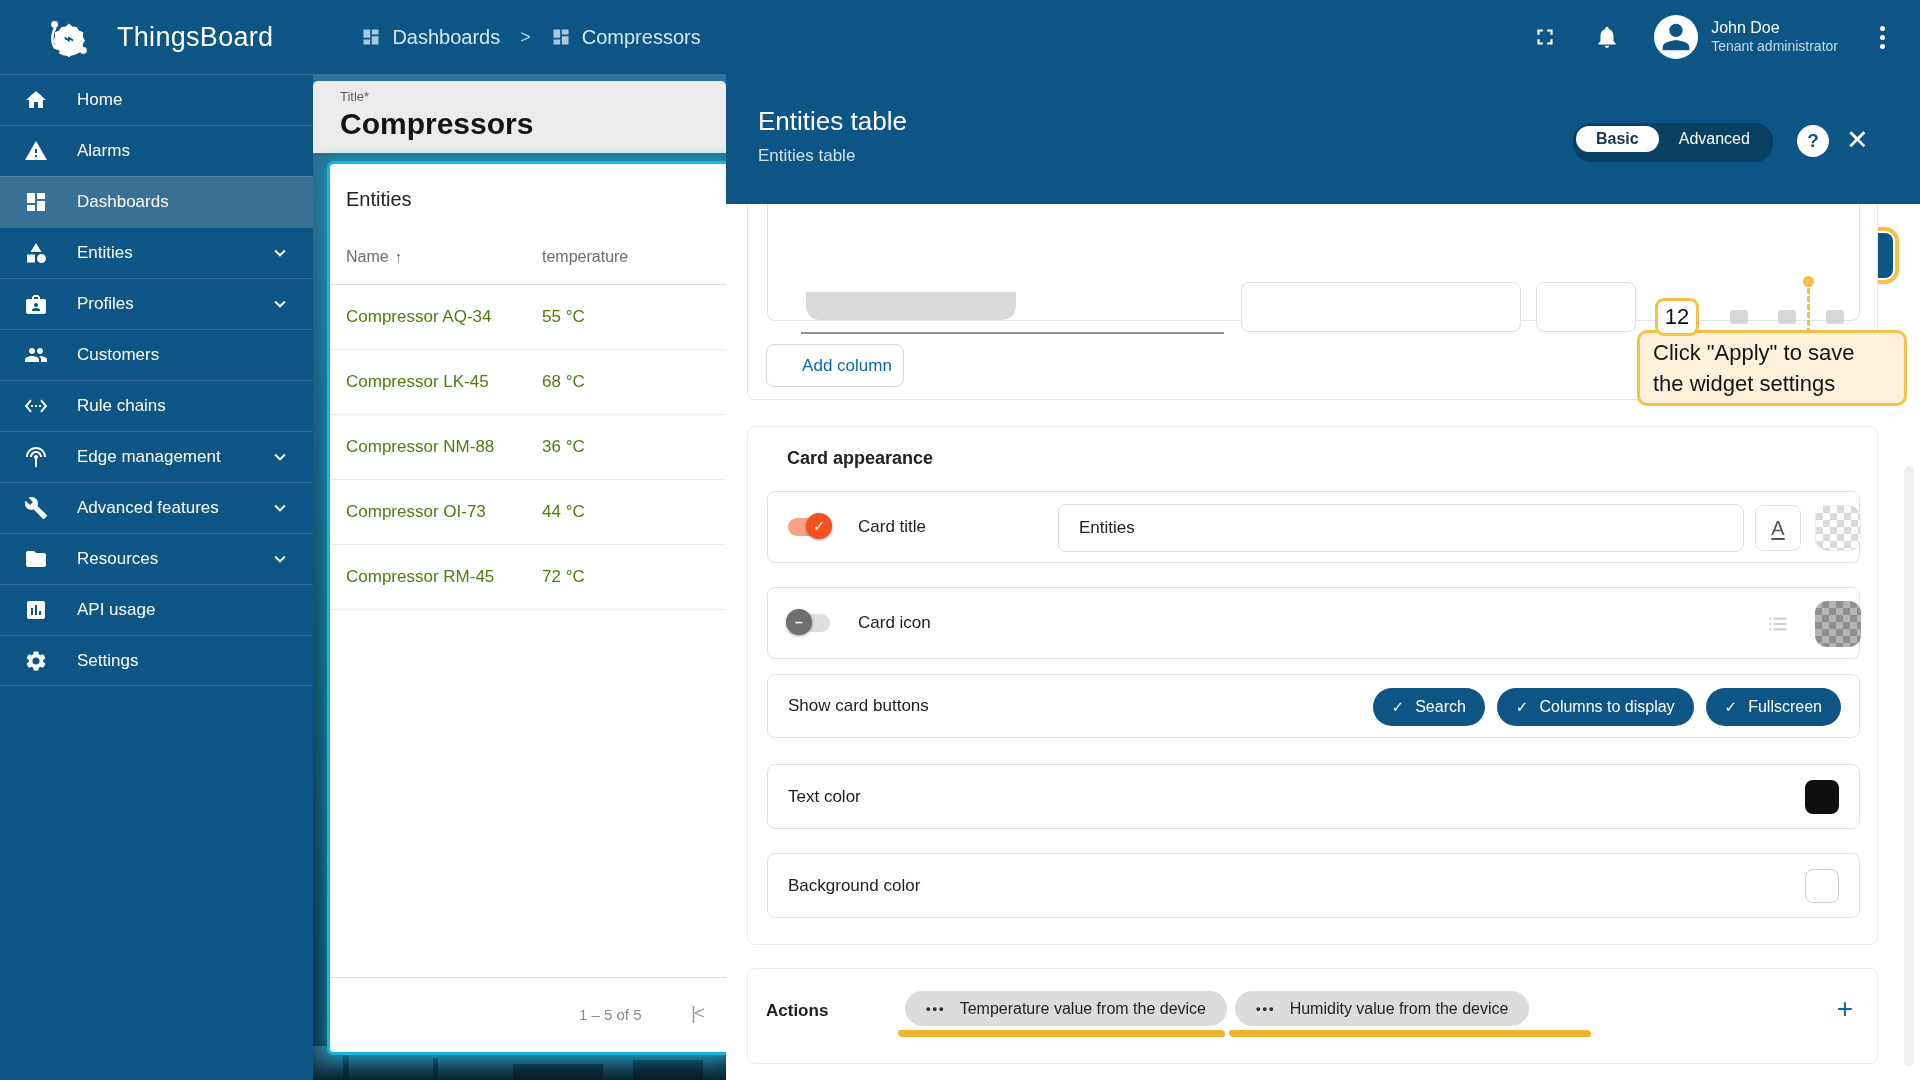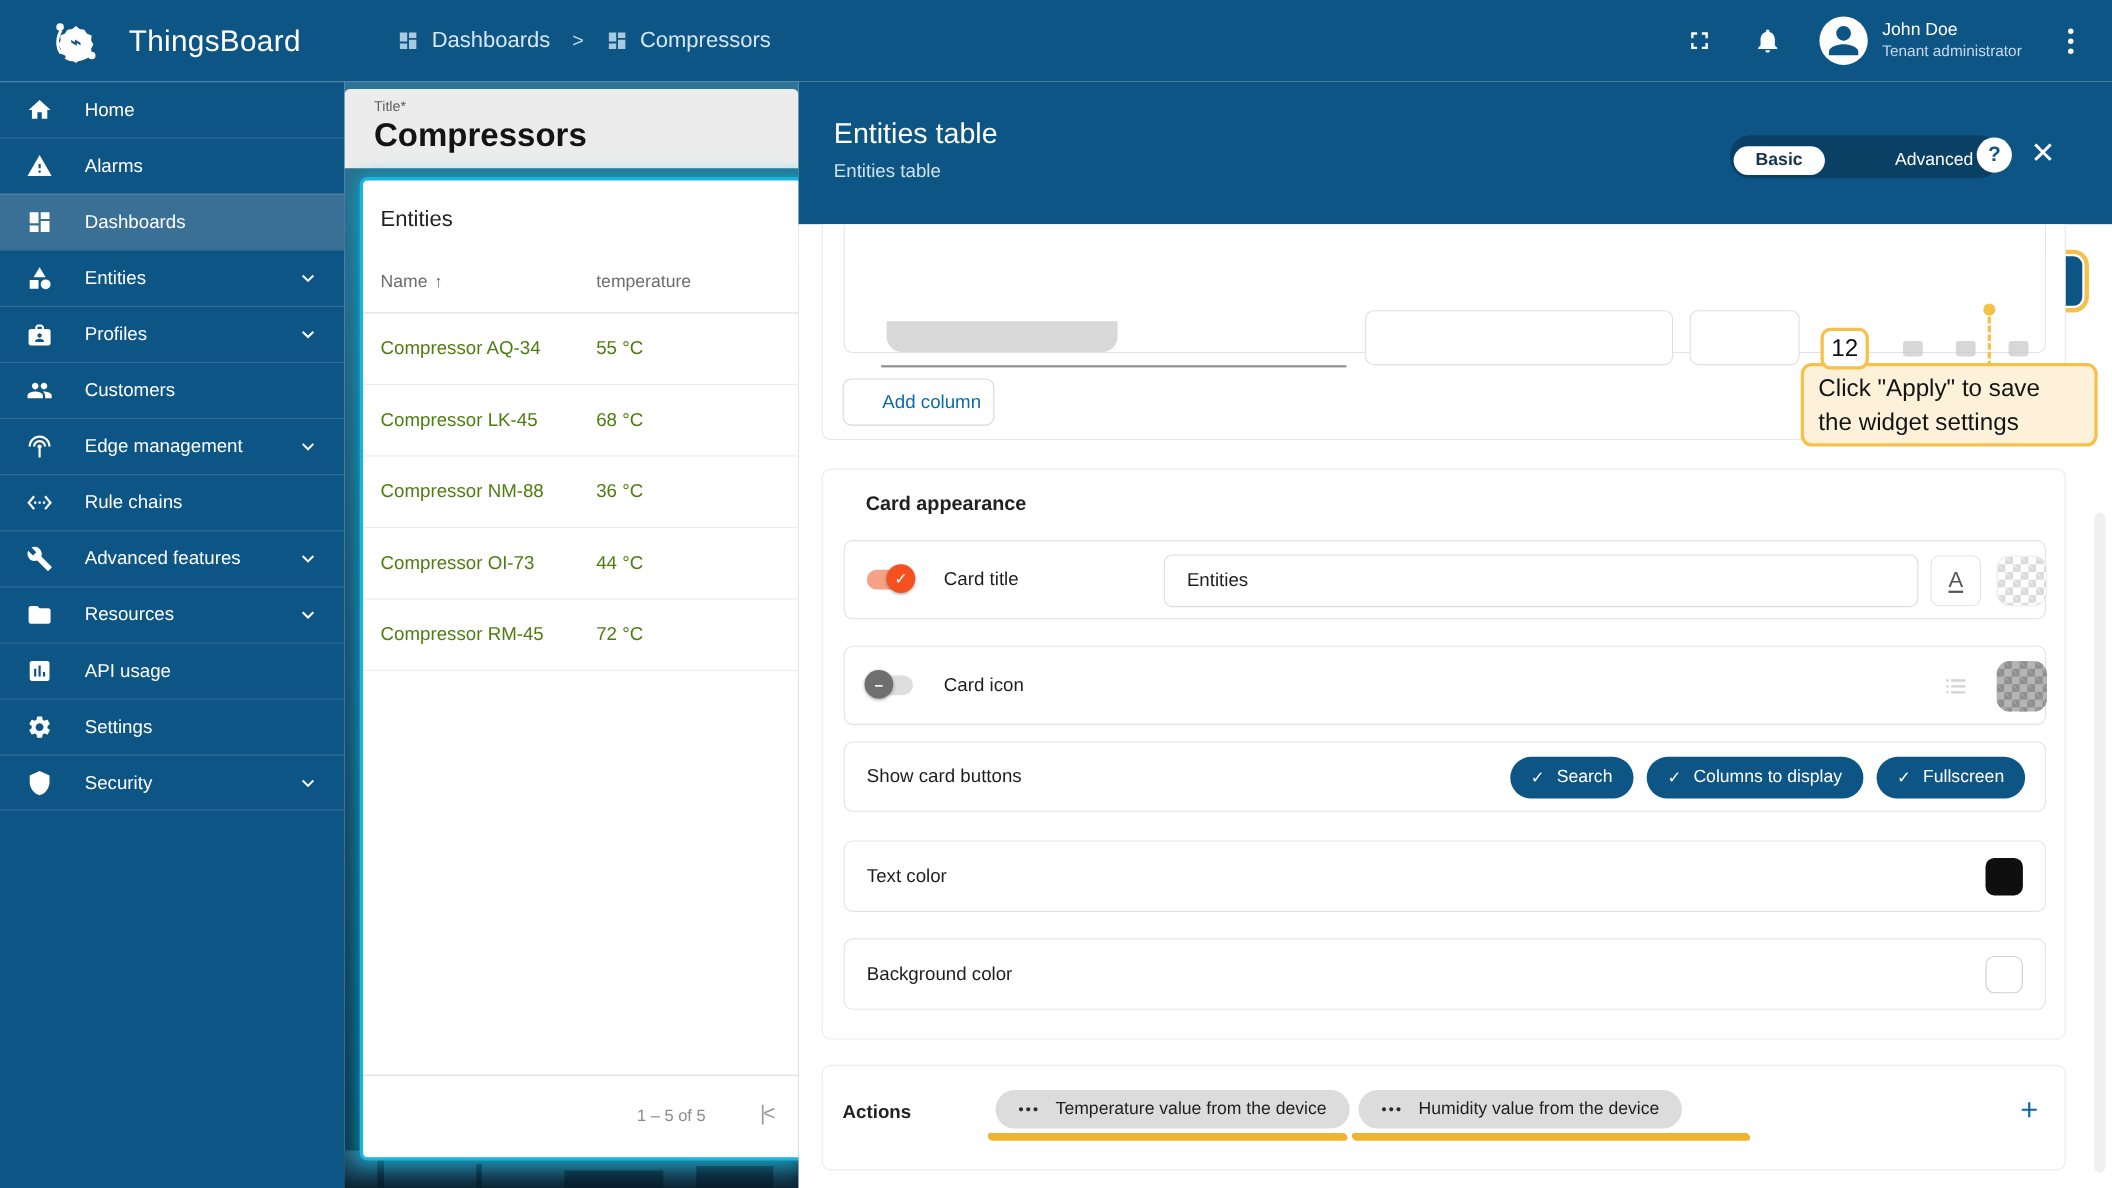--- a/index.html
+++ b/index.html
@@ -70,21 +70,21 @@
   #pagination { position:absolute; left:0; top:814px; width:100%; height:74px; }
   #pag-label { position:absolute; left:249px; top:28px; font-size:15px; color:#8a8a8a; }
   #pag-first { position:absolute; left:361px; top:24px; font-size:19px; color:#9a9a9a; letter-spacing:-2px; }
 
   
   #drawer { position:absolute; left:726px; top:74px; width:1194px; height:1006px; z-index:35; }
   #drawer-header { position:absolute; left:0; top:0; width:100%; height:130px; background:#0d5584; color:#fff; }
   #drawer-title { position:absolute; left:32px; top:32px; font-size:26px; }
   #drawer-subtitle { position:absolute; left:32px; top:72px; font-size:17px; color:#cfe2ef; }
   #mode-toggle { position:absolute; left:847px; top:49px; height:39px; border-radius:18px;
-    background:rgba(8,47,73,.55); display:flex; align-items:flex-end; padding:3px; cursor:pointer;gap:44px; }
+    background:rgba(8,47,73,.55); display:flex; align-items:flex-start; padding:3px; cursor:pointer; }
   .mode-opt { font-size:16px; padding:4px 20px; border-radius:15px; color:#fff; }
   .mode-opt.selected { background:#fff; color:#16344a; font-weight:700; }
   #help-btn { position:absolute; left:1071px; top:51px; width:32px; height:32px; border-radius:50%;
     background:#fff; color:#0d5584; font-weight:700; font-size:19px; display:flex;
     align-items:center; justify-content:center; cursor:pointer; }
   #close-btn { position:absolute; left:1120px; top:50px; font-size:27px; color:#fff; cursor:pointer; }
 
   #drawer-content { position:absolute; left:0; top:130px; width:100%; height:876px;
     background:#fff; overflow:hidden; }
 
@@ -303,36 +303,36 @@
      </div>
     <div class="side-item">
        <svg class="mi" viewBox="0 0 24 24">
         <path d="M16 11c1.66 0 2.99-1.34 2.99-3S17.66 5 16 5c-1.66 0-3 1.34-3 3s1.34 3 3 3zm-8 0c1.66 0 2.99-1.34 2.99-3S9.66 5 8 5C6.34 5 5 6.34 5 8s1.34 3 3 3zm0 2c-2.33 0-7 1.17-7 3.5V19h14v-2.5c0-2.33-4.67-3.5-7-3.5zm8 0c-.29 0-.62.02-.97.05 1.16.84 1.97 1.97 1.97 3.45V19h6v-2.5c0-2.33-4.67-3.5-7-3.5z"></path>
       </svg>
        <span class="side-label">Customers</span>
 
      </div>
     <div class="side-item">
        <svg class="mi" viewBox="0 0 24 24">
+        <path d="M7.77 6.76L6.23 5.48.82 12l5.41 6.52 1.54-1.28L3.42 12l4.35-5.24zM7 13h2v-2H7v2zm10-2h-2v2h2v-2zm-6 2h2v-2h-2v2zm6.77-7.52l-1.54 1.28L20.58 12l-4.35 5.24 1.54 1.28L23.18 12l-5.41-6.52z"></path>
+      </svg>
+       <span class="side-label">Rule chains</span>
+
+     </div>
+    <div class="side-item">
+       <svg class="mi" viewBox="0 0 24 24">
         <path d="M12 10c-1.1 0-2 .9-2 2 0 .74.4 1.38 1 1.72V22h2v-8.28c.6-.34 1-.98 1-1.72 0-1.1-.9-2-2-2zm0-8C6.48 2 2 6.48 2 12h2c0-4.42 3.58-8 8-8s8 3.58 8 8h2c0-5.52-4.48-10-10-10zm0 4c-3.31 0-6 2.69-6 6h2c0-2.21 1.79-4 4-4s4 1.79 4 4h2c0-3.31-2.69-6-6-6z"></path>
       </svg>
        <span class="side-label">Edge management</span>
        <svg class="side-chevron" viewBox="0 0 24 24">
         <path d="M7.41 8.59L12 13.17l4.59-4.58L18 10l-6 6-6-6 1.41-1.41z"></path>
       </svg>
      </div>
     <div class="side-item">
        <svg class="mi" viewBox="0 0 24 24">
-        <path d="M7.77 6.76L6.23 5.48.82 12l5.41 6.52 1.54-1.28L3.42 12l4.35-5.24zM7 13h2v-2H7v2zm10-2h-2v2h2v-2zm-6 2h2v-2h-2v2zm6.77-7.52l-1.54 1.28L20.58 12l-4.35 5.24 1.54 1.28L23.18 12l-5.41-6.52z"></path>
-      </svg>
-       <span class="side-label">Rule chains</span>
-
-     </div>
-    <div class="side-item">
-       <svg class="mi" viewBox="0 0 24 24">
         <path d="M22.7 19l-9.1-9.1c.9-2.3.4-5-1.5-6.9-2-2-5-2.4-7.4-1.3L9 6 6 9 1.6 4.7C.4 7.1.9 10.1 2.9 12.1c1.9 1.9 4.6 2.4 6.9 1.5l9.1 9.1c.4.4 1 .4 1.4 0l2.3-2.3c.5-.4.5-1.1.1-1.4z"></path>
       </svg>
        <span class="side-label">Advanced features</span>
        <svg class="side-chevron" viewBox="0 0 24 24">
         <path d="M7.41 8.59L12 13.17l4.59-4.58L18 10l-6 6-6-6 1.41-1.41z"></path>
       </svg>
      </div>
     <div class="side-item">
        <svg class="mi" viewBox="0 0 24 24">
         <path d="M10 4H4c-1.1 0-1.99.9-1.99 2L2 18c0 1.1.9 2 2 2h16c1.1 0 2-.9 2-2V8c0-1.1-.9-2-2-2h-8l-2-2z"></path>
@@ -348,29 +348,20 @@
       </svg>
        <span class="side-label">API usage</span>
 
      </div>
     <div class="side-item">
        <svg class="mi" viewBox="0 0 24 24">
         <path d="M19.14 12.94c.04-.3.06-.61.06-.94 0-.32-.02-.64-.07-.94l2.03-1.58c.18-.14.23-.41.12-.61l-1.92-3.32c-.12-.22-.37-.29-.59-.22l-2.39.96c-.5-.38-1.03-.7-1.62-.94l-.36-2.54c-.04-.24-.24-.41-.48-.41h-3.84c-.24 0-.43.17-.47.41l-.36 2.54c-.59.24-1.13.57-1.62.94l-2.39-.96c-.22-.08-.47 0-.59.22L2.74 8.87c-.12.21-.08.47.12.61l2.03 1.58c-.05.3-.09.63-.09.94s.02.64.07.94l-2.03 1.58c-.18.14-.23.41-.12.61l1.92 3.32c.12.22.37.29.59.22l2.39-.96c.5.38 1.03.7 1.62.94l.36 2.54c.05.24.24.41.48.41h3.84c.24 0 .44-.17.47-.41l.36-2.54c.59-.24 1.13-.56 1.62-.94l2.39.96c.22.08.47 0 .59-.22l1.92-3.32c.12-.22.07-.47-.12-.61l-2.01-1.58zM12 15.6A3.61 3.61 0 018.4 12c0-1.98 1.62-3.6 3.6-3.6s3.6 1.62 3.6 3.6-1.62 3.6-3.6 3.6z"></path>
       </svg>
        <span class="side-label">Settings</span>
 
-     </div>
-    <div class="side-item">
-       <svg class="mi" viewBox="0 0 24 24">
-        <path d="M12 1L3 5v6c0 5.55 3.84 10.74 9 12 5.16-1.26 9-6.45 9-12V5l-9-4z"></path>
-      </svg>
-       <span class="side-label">Security</span>
-       <svg class="side-chevron" viewBox="0 0 24 24">
-        <path d="M7.41 8.59L12 13.17l4.59-4.58L18 10l-6 6-6-6 1.41-1.41z"></path>
-      </svg>
      </div>
   </nav>
 
 <div id="dash-col">
   <div class="photo-strip">
     <i style="left:30px;width:6px;height:26px"></i>
       <i style="left:120px;width:5px;height:22px"></i>
     <i style="left:200px;width:90px;height:16px"></i>
       <i style="left:320px;width:70px;height:20px"></i>
   </div>

